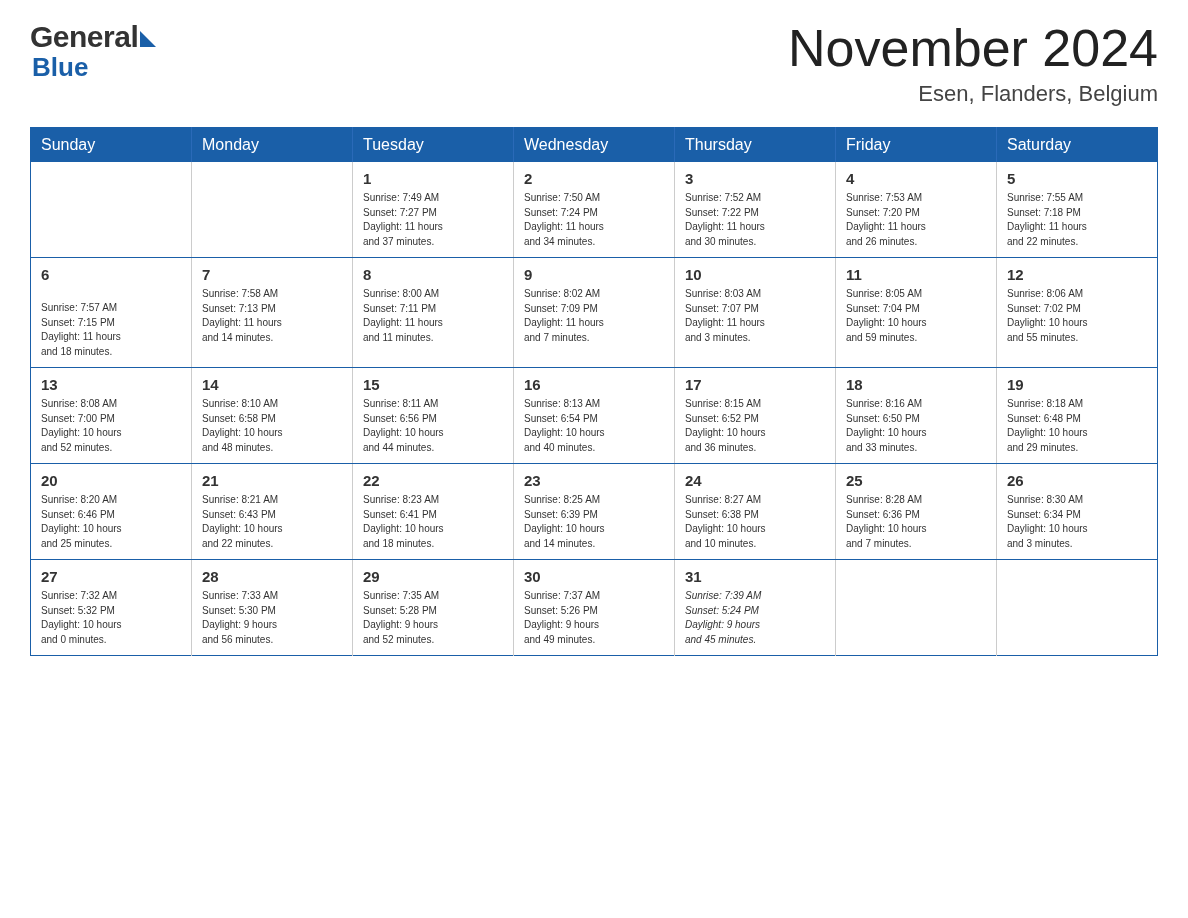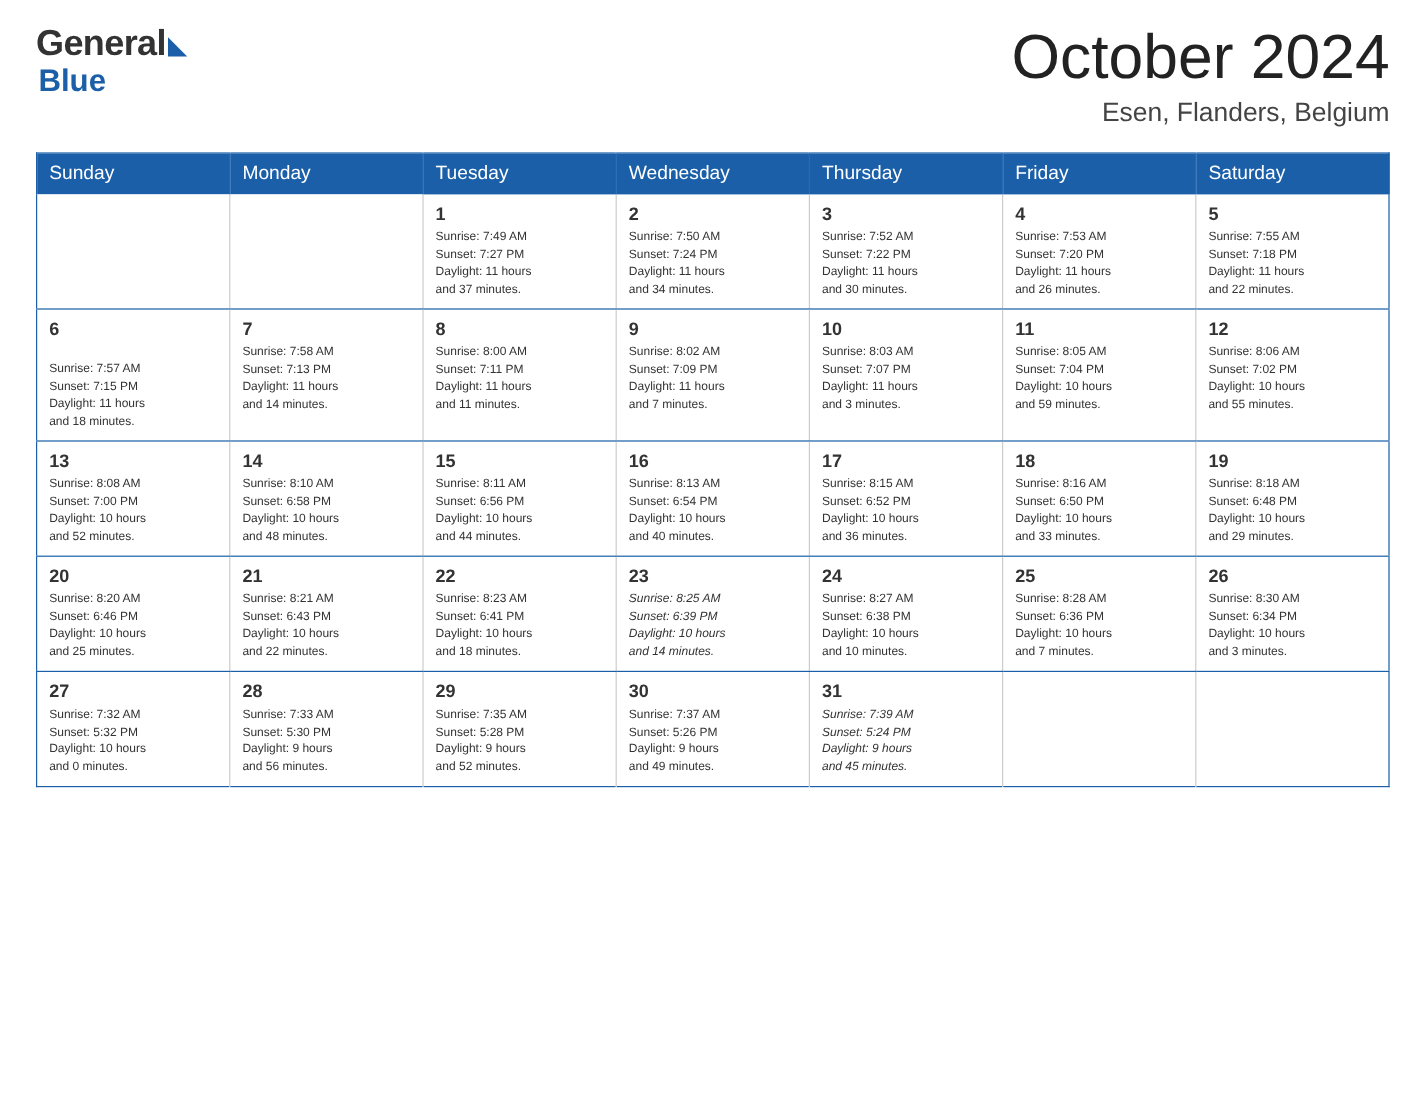--- a/index.html
+++ b/index.html
@@ -115,21 +115,21 @@
 
 <div class="header">
   <div class="logo">
     <div class="logo-top">
       <span class="logo-general">General</span>
       <div class="logo-arrow"></div>
     </div>
     <span class="logo-blue">Blue</span>
   </div>
   <div class="title-section">
-    <div class="month-title">October 2024</div>
+    <div class="month-title">November 2024</div>
     <div class="location-title">Esen, Flanders, Belgium</div>
   </div>
 </div>
 
 <table class="calendar">
   <thead>
     <tr>
     <th>Sunday</th>
         <th>Monday</th>
         <th>Tuesday</th>
@@ -298,21 +298,21 @@
         </td>
         <td>
           <span class="day-number">22</span>
           <div class="day-info" style="white-space: pre-line;">Sunrise: 8:23 AM
 Sunset: 6:41 PM
 Daylight: 10 hours
 and 18 minutes.</div>
         </td>
         <td>
           <span class="day-number">23</span>
-          <div class="day-info" style="white-space: pre-line; font-style: italic;">Sunrise: 8:25 AM
+          <div class="day-info" style="white-space: pre-line;">Sunrise: 8:25 AM
 Sunset: 6:39 PM
 Daylight: 10 hours
 and 14 minutes.</div>
         </td>
         <td>
           <span class="day-number">24</span>
           <div class="day-info" style="white-space: pre-line;">Sunrise: 8:27 AM
 Sunset: 6:38 PM
 Daylight: 10 hours
 and 10 minutes.</div>

